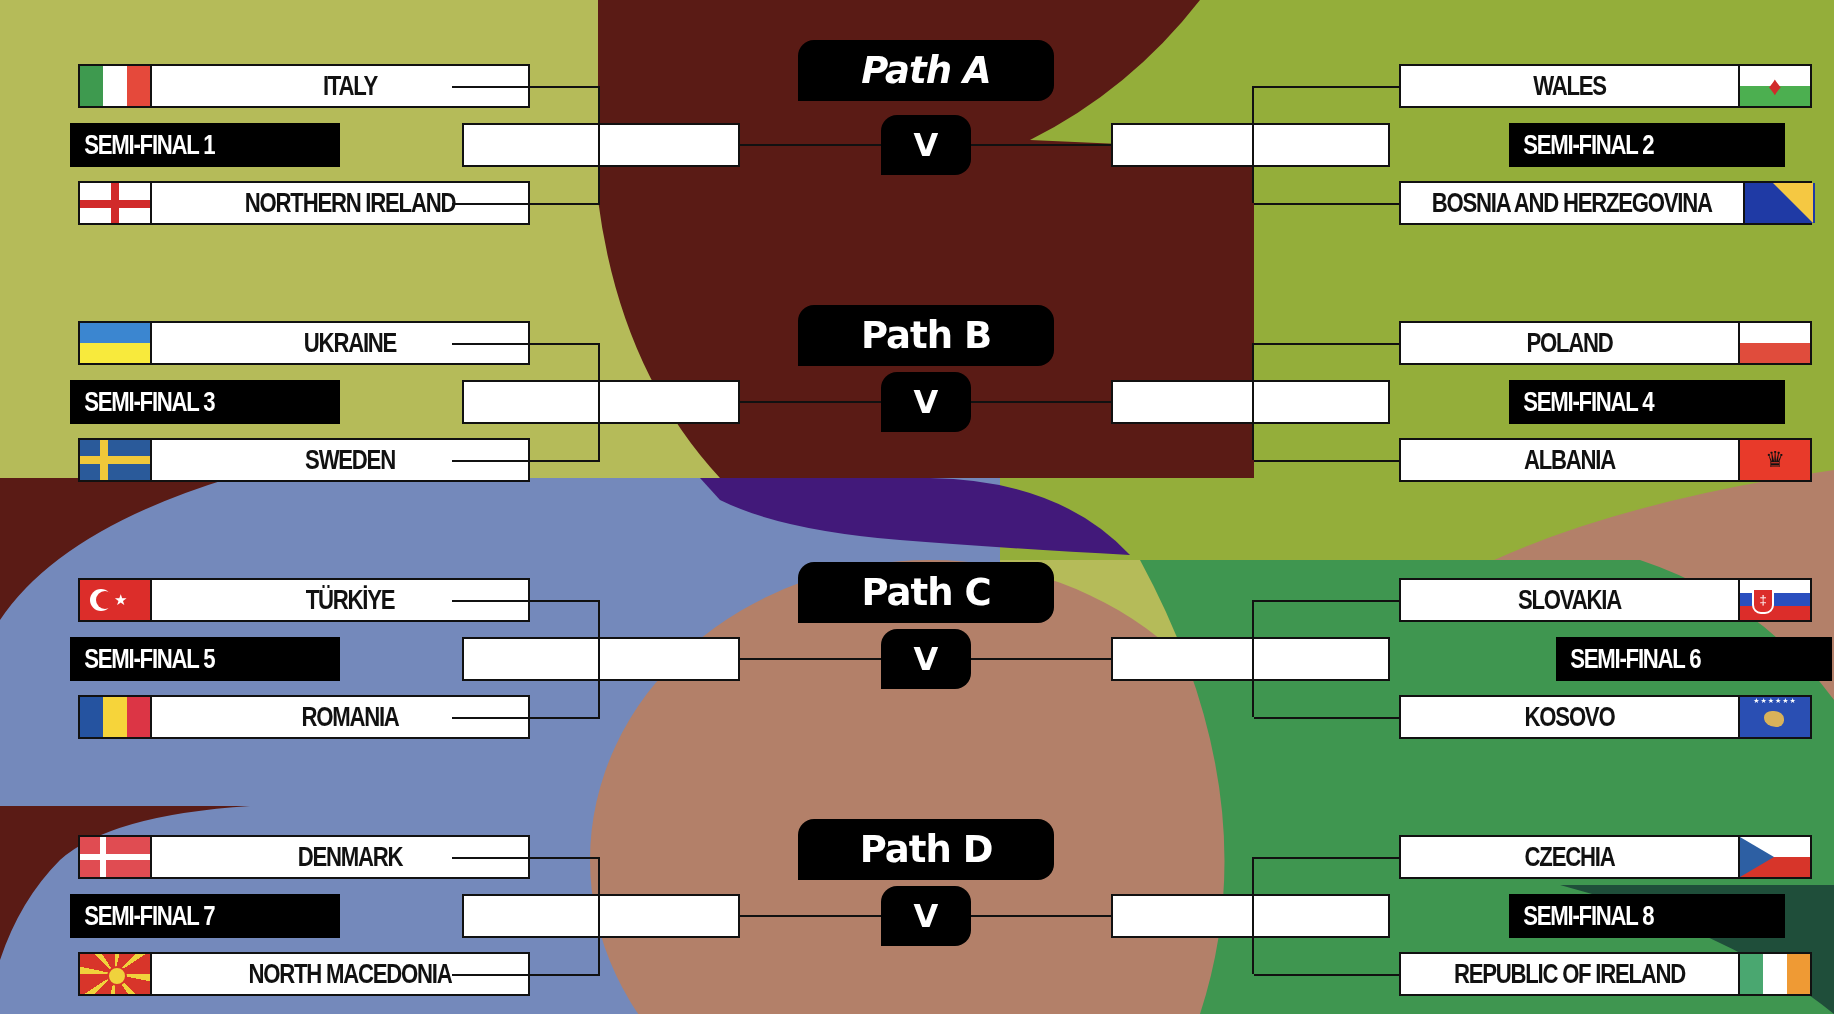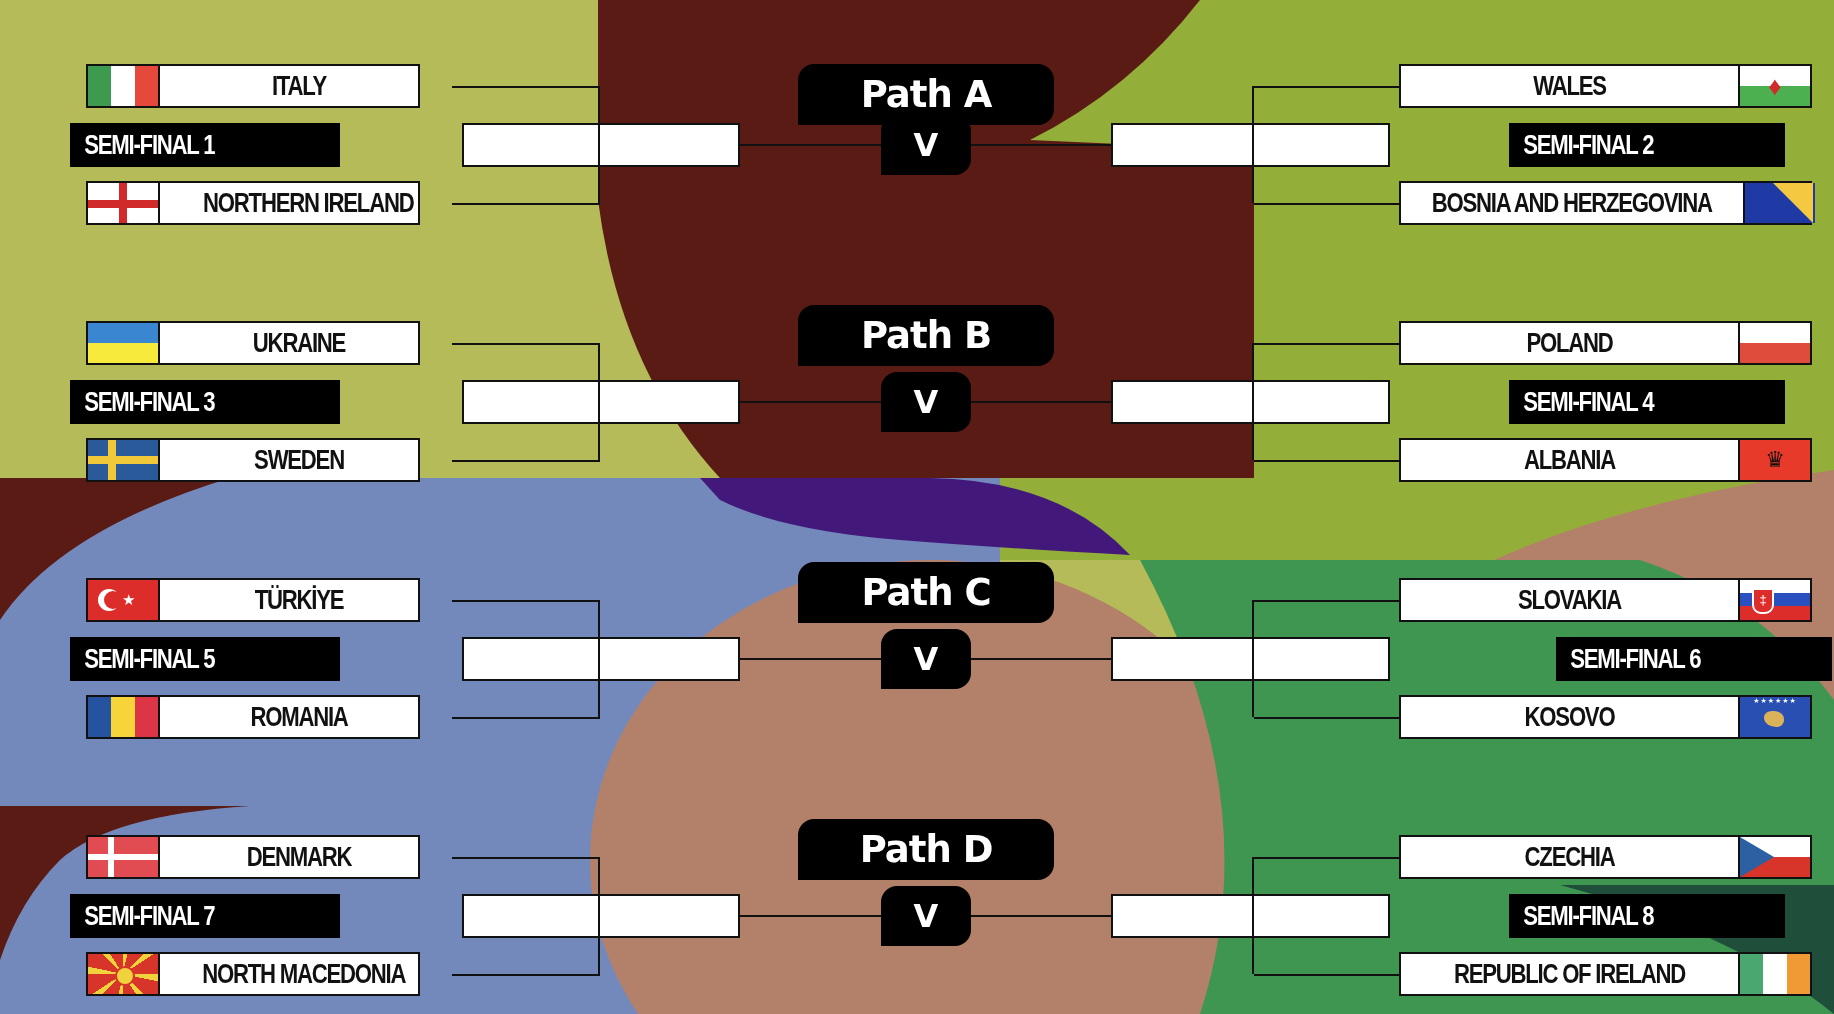--- a/index.html
+++ b/index.html
@@ -3,21 +3,21 @@
 <meta charset="utf-8">
 <style>
   html, body { margin:0; padding:0; }
   body { width:1834px; height:1014px; overflow:hidden; position:relative; background:#b5bb59; font-family:"Liberation Sans", sans-serif; }
   #bg { position:absolute; left:0; top:0; width:1834px; height:1014px; }
   .team { position:absolute; height:44px; background:#fff; border:2px solid #111; box-sizing:border-box; display:flex; align-items:center; }
   .team .name { flex:1; text-align:center; font-family:"Liberation Sans Narrow","Liberation Sans", sans-serif; font-weight:bold; font-size:27px; color:#111; letter-spacing:-1.5px; transform:scaleX(0.82); white-space:nowrap; text-transform:uppercase; }
   .team .flag { width:70px; height:100%; flex:0 0 70px; position:relative; overflow:hidden; }
   .team.left .flag { border-right:2px solid #111; }
   .team.right .flag { border-left:2px solid #111; }
-  .team.left { left:86px; width:334px;gap:20px; }
+  .team.left { left:78px; width:452px;gap:20px; }
   .team.right { left:1399px; width:413px; }
   .sf { position:absolute; height:44px; background:#000; color:#fff; display:flex; align-items:center; font-weight:bold; font-size:27px; letter-spacing:-1.5px; }
   .sf span { transform:scaleX(0.82); display:inline-block; white-space:nowrap; }
   .sf.left { left:70px; width:270px; }
   .sf.right { left:1509px; width:276px; }
   .winner { position:absolute; height:44px; background:#fff; border:2px solid #111; box-sizing:border-box; }
   .winner.left { left:462px; width:278px; }
   .winner.right { left:1111px; width:279px; }
   .pill { position:absolute; left:798px; width:256px; height:61px; background:#000; color:#fff; border-radius:16px 16px 16px 0; display:flex; align-items:center; justify-content:center; font-family:"DejaVu Sans", sans-serif; font-weight:bold; font-size:37px; letter-spacing:-1px; }
   .vs { position:absolute; left:881px; width:90px; height:60px; background:#000; color:#fff; border-radius:16px 16px 16px 0; display:flex; align-items:center; justify-content:center; font-family:"DejaVu Sans", sans-serif; font-weight:bold; font-size:32px; }
@@ -91,21 +91,21 @@
     </div>
     <div class="sf right" style="top: 123px;">
       <span>SEMI-FINAL 2</span>
     </div>
     <div class="winner right" style="top: 123px;"></div>
     <div class="line" style="left: 1254px; width: 145px; top: 86px; height: 2px;"></div>
     <div class="line" style="left: 1254px; width: 145px; top: 203px; height: 2px;"></div>
     <div class="line" style="left: 1252px; top: 86px; width: 2px; height: 117px;"></div>
     <div class="line" style="left: 740px; width: 141px; top: 144px; height: 2px;"></div>
     <div class="line" style="left: 971px; width: 140px; top: 144px; height: 2px;"></div>
-    <div class="pill" style="top: 64px;">Path A</div>
+    <div class="pill" style="top: 40px; font-style: italic;">Path A</div>
     <div class="vs" style="top: 115px;">V</div>
     <div class="team left" style="top: 321px;">
       <div class="flag">
         <div style="position:absolute;inset:0;background:linear-gradient(#3b86d0 50%,#f8ea3c 50%)"></div>
       </div>
       <div class="name">UKRAINE</div>
     </div>
     <div class="team left" style="top: 438px;">
       <div class="flag">
         <div style="position:absolute;inset:0;background:#2a5a9a"></div>

